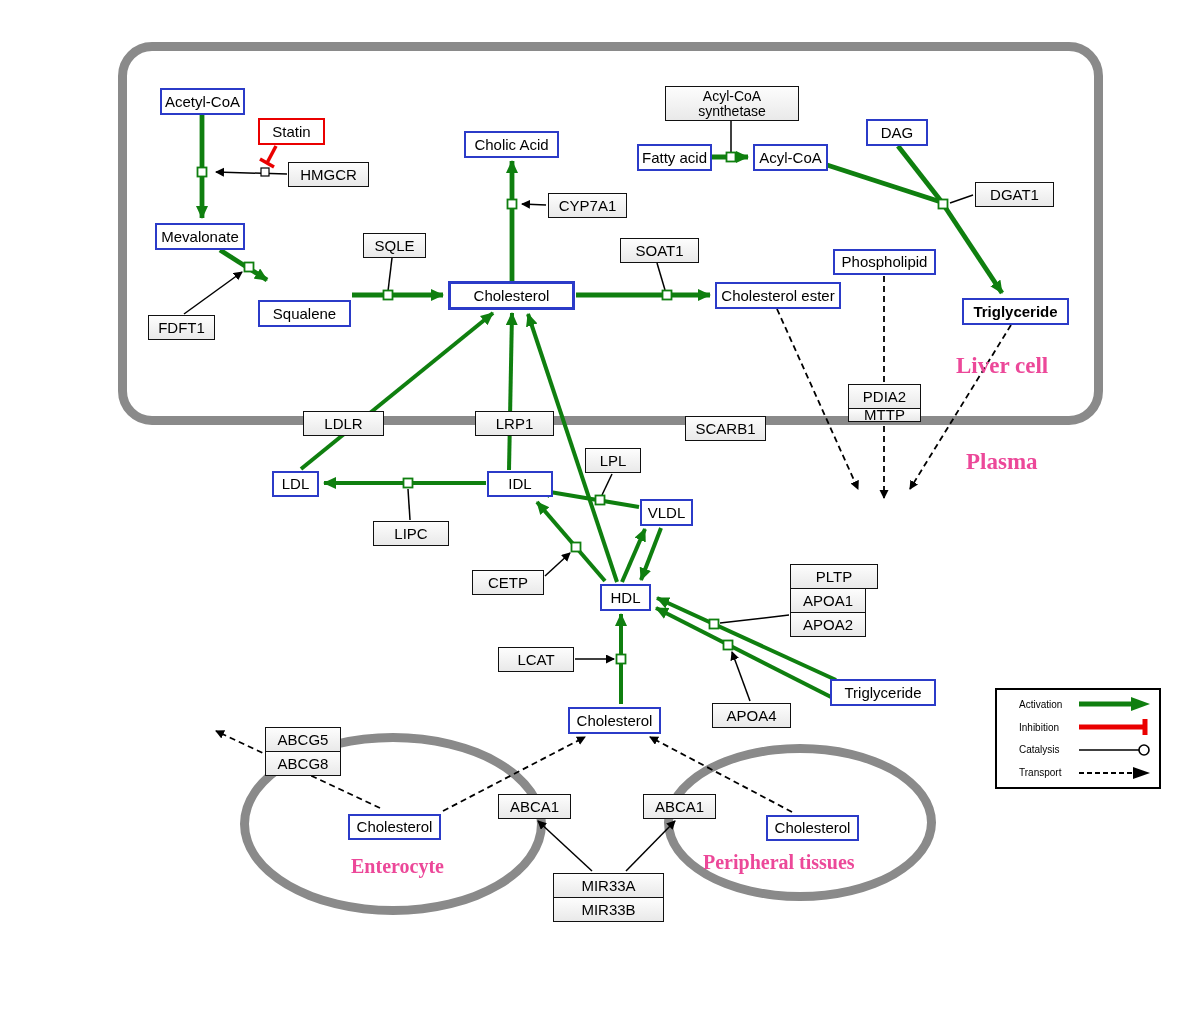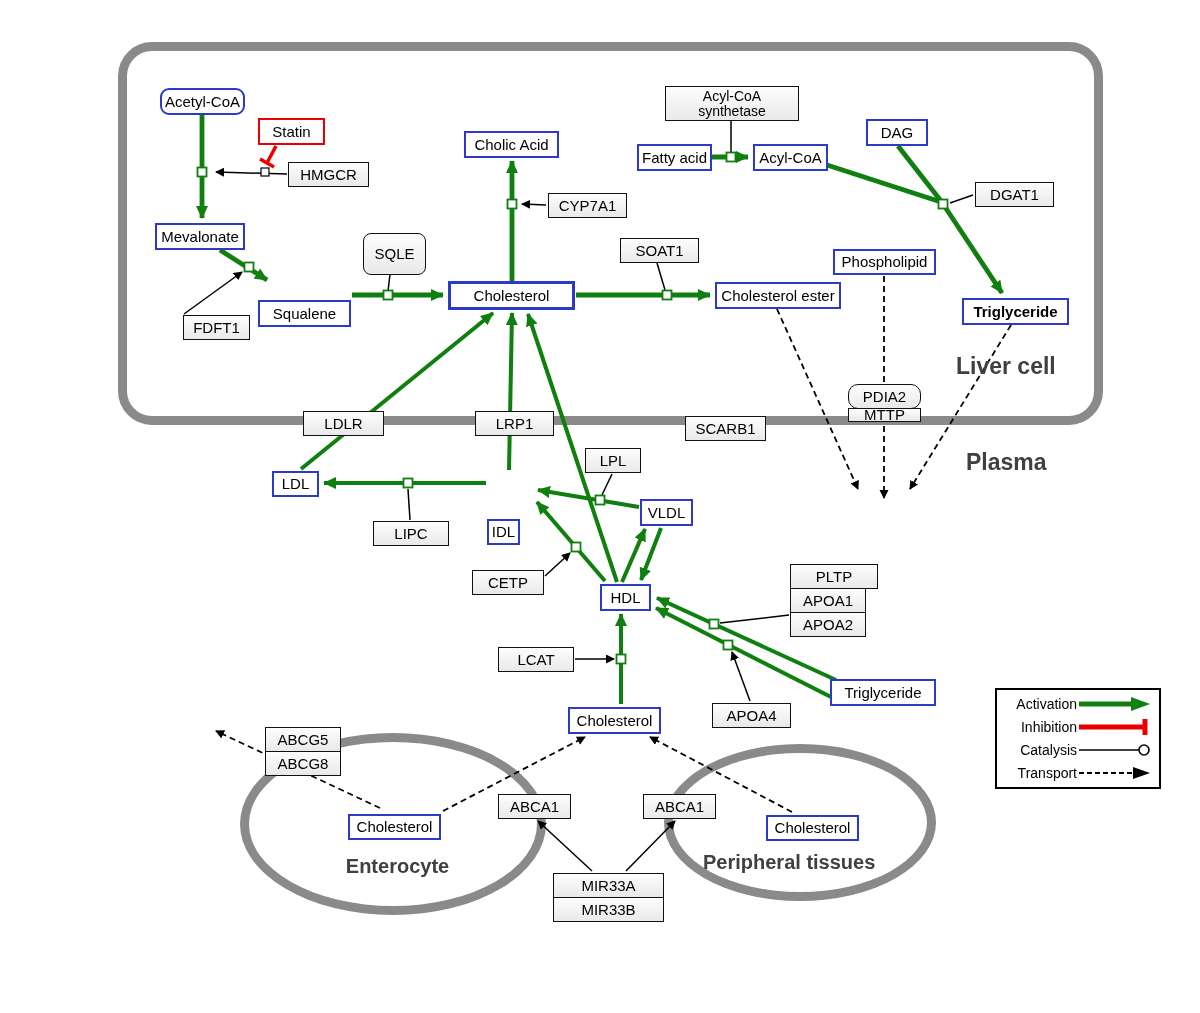--- a/index.html
+++ b/index.html
@@ -5,21 +5,21 @@
   html,body { margin:0; padding:0; background:#fff; }
   .stage { position:relative; width:1200px; height:1013px; background:#fff;
            font-family:"Liberation Sans", sans-serif; overflow:hidden; }
 
   
   .membrane { position:absolute; box-sizing:border-box; border:9px solid #8a8a8a; z-index:0; }
   .liver-membrane { left:118px; top:42px; width:985px; height:383px; border-radius:34px; }
   .enterocyte-membrane { left:240px; top:733px; width:306px; height:182px; border-radius:50%; }
   .peripheral-membrane { left:664px; top:744px; width:272px; height:157px; border-radius:50%; }
 
-  .region-label { position:absolute; font-weight:bold; color:#404040; z-index:2; white-space:nowrap; }
+  .region-label { position:absolute; font-weight:bold; color:#ec4899; z-index:2; white-space:nowrap;font-family:Liberation Serif, serif; }
 
   
   svg.edges { position:absolute; left:0; top:0; z-index:1; }
   .ea { stroke:#0f7f0f; stroke-width:4.8; fill:none; }
   .ep { stroke:#0f7f0f; stroke-width:4;   fill:none; }
   .ec { stroke:#000;    stroke-width:1.5; fill:none; }
   .et { stroke:#000;    stroke-width:1.8; fill:none; stroke-dasharray:6 4; }
   .ei { stroke:#ea0000; stroke-width:3.5; fill:none; }
   .rn { fill:#fff; stroke:#0f7f0f; stroke-width:1.8; }
   .anchor { fill:#fff; stroke:#000; stroke-width:1.2; }
@@ -39,21 +39,21 @@
                grid-template-columns:83px 83px; grid-auto-rows:25px;
                border-top:1.4px solid #000; border-left:1.4px solid #000; z-index:2;
                background:#fff; }
   .apo-cell { box-sizing:border-box; border-right:1.4px solid #000; border-bottom:1.4px solid #000;
               display:flex; align-items:center; justify-content:center; font-size:15px; }
 
   
   .legend { position:absolute; left:995px; top:688px; width:166px; height:101px;
             box-sizing:border-box; border:2px solid #000; background:#fff; z-index:2;
             display:flex; flex-direction:column; justify-content:space-around; padding:3px 6px; }
-  .lrow { display:flex; align-items:center; justify-content:flex-end; height:21px; font-size:14px; }
+  .lrow { display:flex; align-items:center; justify-content:space-between; height:21px; font-size:10px;margin-left:16px; }
 </style>
 </head>
 <body>
 
 <div class="stage">
 
   <div class="membrane liver-membrane"></div>
   <div class="membrane enterocyte-membrane"></div>
   <div class="membrane peripheral-membrane"></div>
 
@@ -138,53 +138,53 @@
       <rect class="rn" x="709.5" y="619.5" width="9" height="9"></rect>
       <rect class="rn" x="723.5" y="640.5" width="9" height="9"></rect>
     </g>
   </svg>
 
   <div class="region-label" style="left:956px; top:353px; font-size:23px;">Liver cell</div>
   <div class="region-label" style="left:966px; top:449px; font-size:23px;">Plasma</div>
   <div class="region-label" style="left:325px; top:855px; width:145px; text-align:center; font-size:20px;">Enterocyte</div>
   <div class="region-label" style="left:703px; top:851px; width:200px; text-align:left; font-size:20px;">Peripheral tissues</div>
 
-  <div class="box met" style="left:160px; top:88px; width:85px; height:27px;border-radius:9px;">Acetyl-CoA</div>
+  <div class="box met" style="left:160px; top:88px; width:85px; height:27px;">Acetyl-CoA</div>
   <div class="box met" style="left:155px; top:223px; width:90px; height:27px;">Mevalonate</div>
   <div class="box met" style="left:258px; top:300px; width:93px; height:27px;">Squalene</div>
   <div class="box met" style="left:464px; top:131px; width:95px; height:27px;">Cholic Acid</div>
   <div class="box met-bold met" style="left:448px; top:281px; width:127px; height:29px;">Cholesterol</div>
   <div class="box met" style="left:715px; top:282px; width:126px; height:27px;">Cholesterol ester</div>
   <div class="box met" style="left:637px; top:144px; width:75px; height:27px;">Fatty acid</div>
   <div class="box met" style="left:753px; top:144px; width:75px; height:27px;">Acyl-CoA</div>
   <div class="box met" style="left:866px; top:119px; width:62px; height:27px;">DAG</div>
   <div class="box met" style="left:833px; top:249px; width:103px; height:26px;">Phospholipid</div>
   <div class="box met" style="left:962px; top:298px; width:107px; height:27px;font-weight:bold;">Triglyceride</div>
   <div class="box met" style="left:272px; top:471px; width:47px; height:26px;">LDL</div>
-  <div class="box met" style="left:487px; top:471px; width:33px; height:26px;margin-top:48px;">IDL</div>
+  <div class="box met" style="left:487px; top:471px; width:66px; height:26px;">IDL</div>
   <div class="box met" style="left:640px; top:499px; width:53px; height:27px;">VLDL</div>
   <div class="box met" style="left:600px; top:584px; width:51px; height:27px;">HDL</div>
   <div class="box met" style="left:830px; top:679px; width:106px; height:27px;">Triglyceride</div>
   <div class="box met" style="left:568px; top:707px; width:93px; height:27px;">Cholesterol</div>
   <div class="box met" style="left:348px; top:814px; width:93px; height:26px;">Cholesterol</div>
   <div class="box met" style="left:766px; top:815px; width:93px; height:26px;">Cholesterol</div>
 
   <div class="box drug" style="left:258px; top:118px; width:67px; height:27px;">Statin</div>
 
   <div class="box enz" style="left:288px; top:162px; width:81px; height:25px;">HMGCR</div>
-  <div class="box enz" style="left:148px; top:315px; width:67px; height:25px;margin-left:35px;">FDFT1</div>
-  <div class="box enz" style="left:363px; top:233px; width:63px; height:42px;border-radius:8px;">SQLE</div>
+  <div class="box enz" style="left:148px; top:315px; width:67px; height:25px;">FDFT1</div>
+  <div class="box enz" style="left:363px; top:233px; width:63px; height:25px;">SQLE</div>
   <div class="box enz" style="left:548px; top:193px; width:79px; height:25px;">CYP7A1</div>
   <div class="box enz" style="left:620px; top:238px; width:79px; height:25px;">SOAT1</div>
   <div class="box enz two-line" style="left:665px; top:86px; width:134px; height:35px;">
     <span>Acyl-CoA</span>
     <span>synthetase</span>
   </div>
   <div class="box enz" style="left:975px; top:182px; width:79px; height:25px;">DGAT1</div>
-  <div class="box enz" style="left:848px; top:384px; width:73px; height:25px;border-radius:10px;">PDIA2</div>
+  <div class="box enz" style="left:848px; top:384px; width:73px; height:25px;">PDIA2</div>
   <div class="box enz" style="left:848px; top:408px; width:73px; height:14px;">MTTP</div>
   <div class="box enz" style="left:303px; top:411px; width:81px; height:25px;">LDLR</div>
   <div class="box enz" style="left:475px; top:411px; width:79px; height:25px;">LRP1</div>
   <div class="box enz" style="left:685px; top:416px; width:81px; height:25px;">SCARB1</div>
   <div class="box enz" style="left:373px; top:521px; width:76px; height:25px;">LIPC</div>
   <div class="box enz" style="left:585px; top:448px; width:56px; height:25px;">LPL</div>
   <div class="box enz" style="left:472px; top:570px; width:72px; height:25px;">CETP</div>
   <div class="box enz" style="left:790px; top:564px; width:88px; height:25px;">PLTP</div>
   <div class="box enz" style="left:790px; top:588px; width:76px; height:25px;">APOA1</div>
   <div class="box enz" style="left:790px; top:612px; width:76px; height:25px;">APOA2</div>

